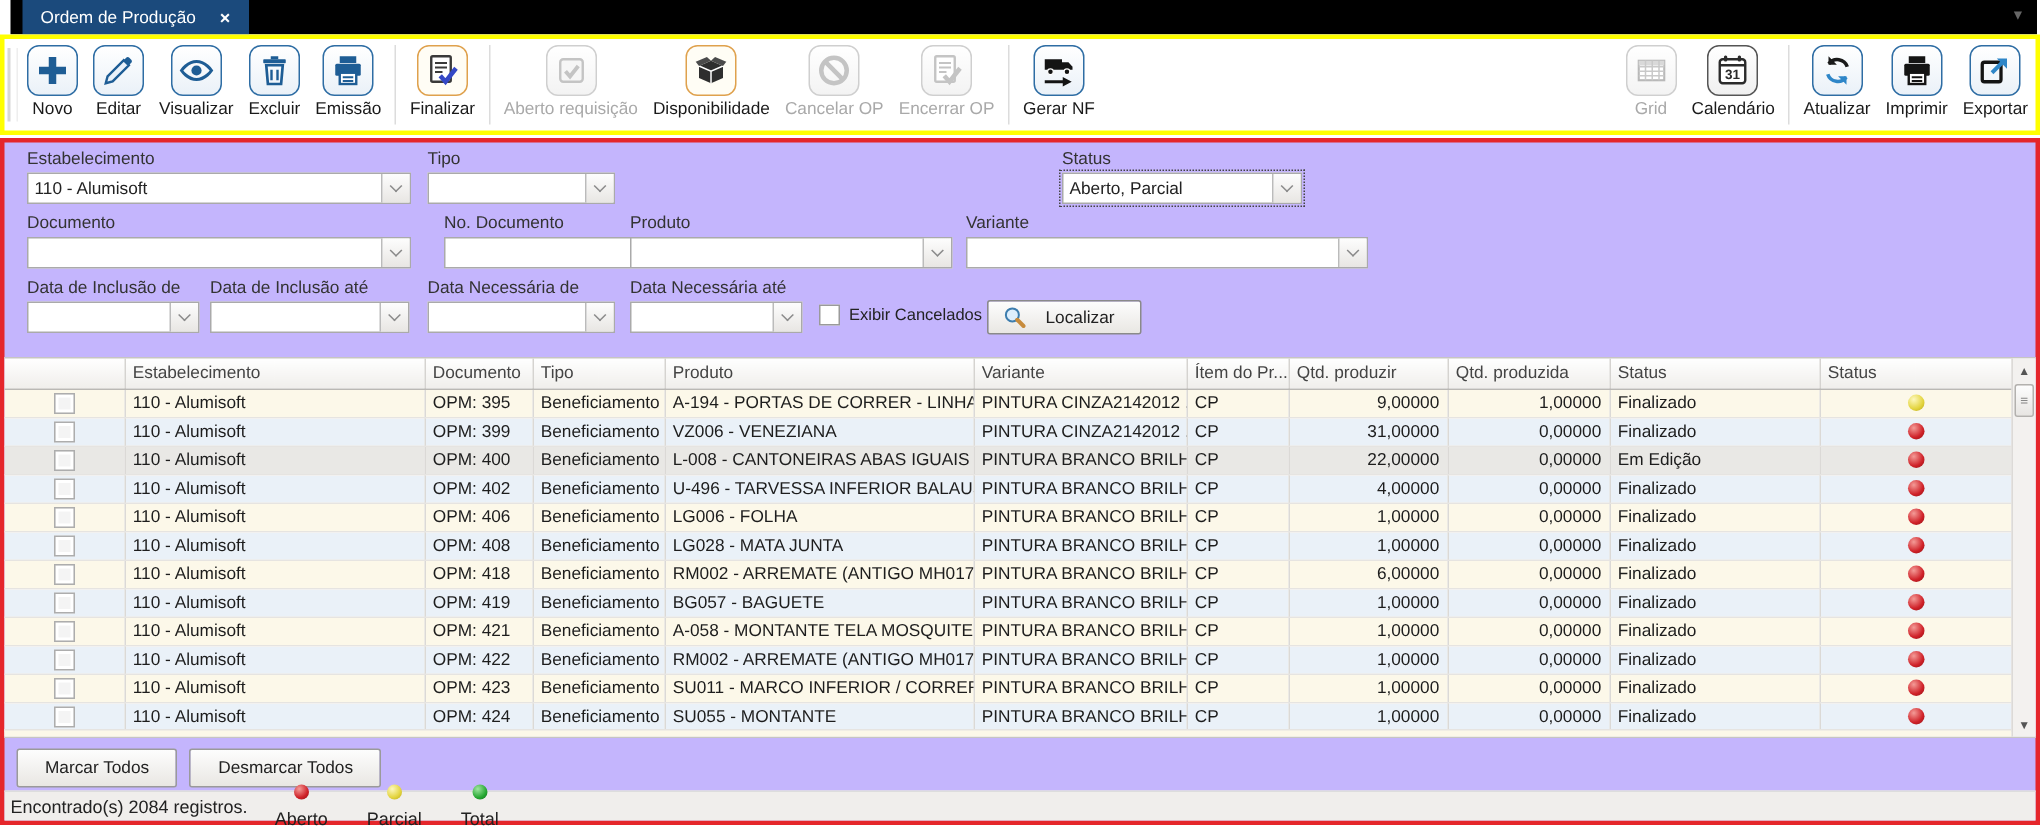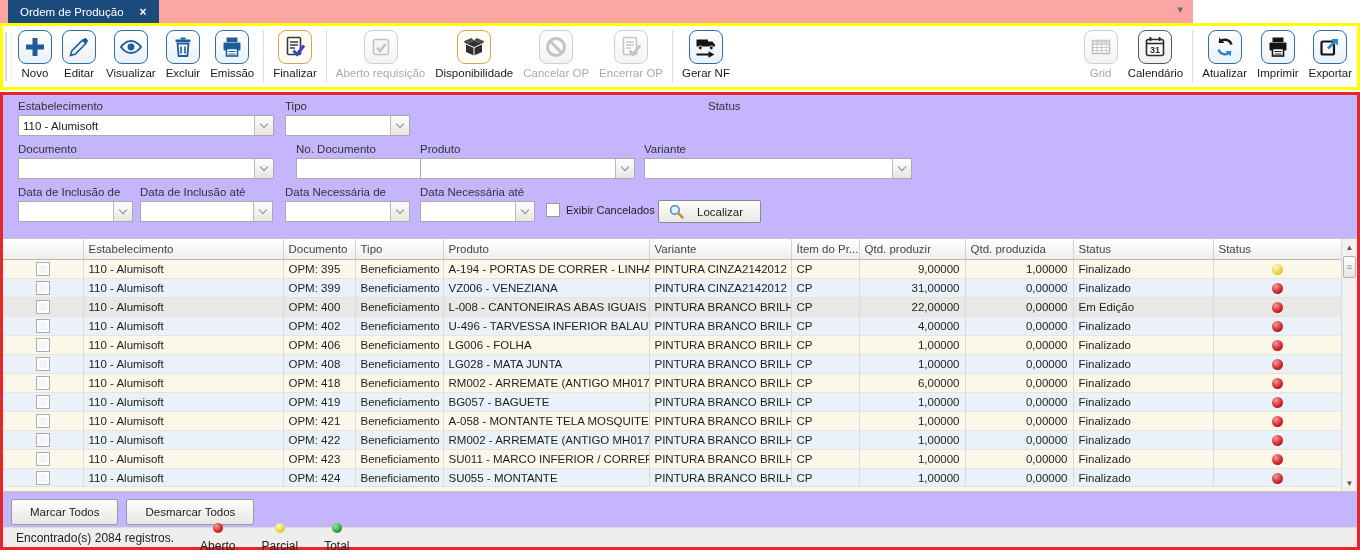--- a/index.html
+++ b/index.html
@@ -1,21 +1,21 @@
 <!DOCTYPE html>
 <html><head>
 <meta charset="utf-8">
 <style>
   * { margin:0; padding:0; box-sizing:border-box; }
   html,body { background:#fff; }
   body { font-family:"Liberation Sans", sans-serif; font-size:11px; color:#222; }
   #app { position:relative; width:1360px; height:552px; background:#fff; overflow:hidden; }
 
   
-  #tabbar { position:absolute; top:0; left:0; width:1193px; height:23px; background:#fca5a5; }
+  #tabbar { position:absolute; top:0; left:7px; width:1351px; height:23px; background:#000000; }
   .tab { position:absolute; left:8px; top:0; height:23px; background:#1b4a7c; color:#fff;
          display:flex; align-items:center; gap:16px; padding:0 12px; font-size:11.5px; }
   .tab .tab-close { font-weight:bold; font-size:12px; cursor:default; }
   .tab-overflow { position:absolute; right:10px; top:3px; color:#666; font-size:11px; }
 
   
   #toolbar { position:absolute; top:23px; left:0; width:1360px; height:67px;
              border:3px solid #ffff00; background:#fff; display:flex; align-items:stretch; }
   .tb-grip { width:7px; margin:6px 1px 6px 2px; border-left:2px solid #d8d8d8; border-right:1px solid #eee; }
   .tbtn { display:flex; flex-direction:column; align-items:center; justify-content:flex-start;
@@ -82,21 +82,21 @@
   .sc-thumb { position:absolute; top:17px; left:1px; width:13px; height:22px; background:linear-gradient(#fdfdfd,#e7e5e2);
               border:1px solid #b3b1ae; border-radius:2px; display:flex; align-items:center; justify-content:center;
               color:#888; font-size:9px; line-height:1; }
 
   
   #actions { position:absolute; top:404px; left:8px; display:flex; gap:8px;border-radius:13px; }
   .act-btn { height:26px; padding:0 18px; border:1px solid #9a9a9a; border-radius:2px;
              background:linear-gradient(#fdfdfd,#e9e7e3); font-size:11.5px; color:#222;
              display:flex; align-items:center; }
   #statusbar { position:absolute; left:0; right:0; bottom:0; height:20px; background:#f0eeec;
-               border-top:1px solid #ddd; display:flex; align-items:center; gap:26px; padding:0 13px; }
+               border-top:1px solid #ddd; display:flex; align-items:center; gap:18px; padding:0 4px; }
   #statusbar .found { color:#222; font-size:12px; }
   .legend { display:flex; align-items:center; gap:26px; }
   .legend-item { display:flex; align-items:center; gap:6px; font-size:12px; color:#222;flex-direction:column; }
   .legend-item .dot { width:10px; height:10px; }
 
   svg { display:block; }
 </style>
 </head>
 <body>
 
@@ -314,20 +314,26 @@
           <label>Tipo</label>
           <div class="combo">
             <span class="combo-val"></span>
             <span class="combo-btn">
                 <i class="chev"></i>
               </span>
           </div>
         </div>
         <div class="field" style="left:690px; top:0; width:160px">
           <label>Status</label>
+          <div class="combo focused">
+            <span class="combo-val">Aberto, Parcial</span>
+            <span class="combo-btn">
+                <i class="chev"></i>
+              </span>
+          </div>
         </div>
 
         <div class="field" style="left:0; top:43px; width:256px">
           <label>Documento</label>
           <div class="combo">
             <span class="combo-val"></span>
             <span class="combo-btn">
                 <i class="chev"></i>
               </span>
           </div>

